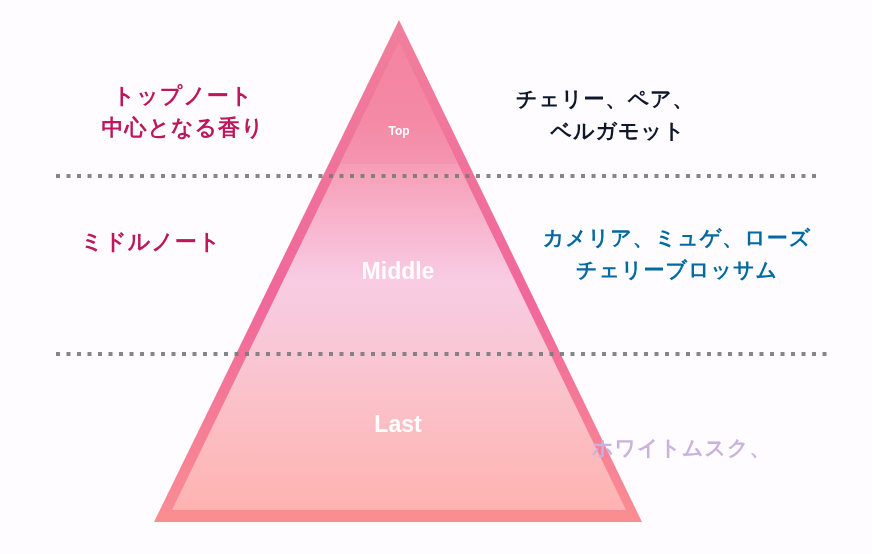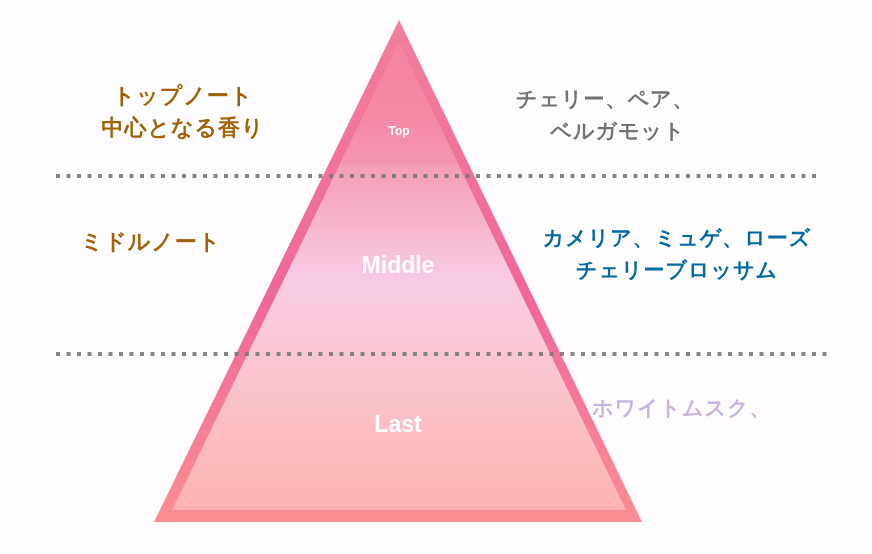--- a/index.html
+++ b/index.html
@@ -8,21 +8,21 @@
     background: #fefcfe;
     font-family: "DejaVu Sans", sans-serif;
     position: relative;
   }
   .stage { position: absolute; left: 0; top: 0; width: 872px; height: 554px; }
   svg.pyramid { position: absolute; left: 0; top: 0; }
   .label {
     position: absolute; text-align: center; font-weight: bold;
     line-height: 32px; letter-spacing: 1px; white-space: nowrap;
   }
-  .left-label { color: #a16207; font-size: 22px; }
+  .left-label { color: #be185d; font-size: 22px; }
   .right-label { font-size: 21px; }
   .tier-label {
     position: absolute; color: #ffffff; font-weight: bold;
     font-family: "Liberation Sans", sans-serif; text-align: center;
     transform: translateX(-50%);
   }
 </style>
 </head>
 <body>
 
@@ -49,36 +49,36 @@
 
     <polygon points="399,42 172,510 626,510" fill="url(#innerGrad)"></polygon>
 
     <polygon points="399,42 340,164 458,164" fill="#f48aa6" opacity="0.35"></polygon>
 
     <line x1="56" y1="176" x2="820" y2="176" stroke="#7a7a7a" stroke-width="4" stroke-dasharray="4,6.5" opacity="0.9"></line>
     <line x1="56" y1="354" x2="830" y2="354" stroke="#7a7a7a" stroke-width="4" stroke-dasharray="4,6.5" opacity="0.9"></line>
   </svg>
 
   <div class="tier-label" style="left:399px; top:124px; font-size:12px;">Top</div>
-  <div class="tier-label" style="left:398px; top:252px; font-size:23px; opacity:0.95;">Middle</div>
+  <div class="tier-label" style="left:398px; top:258px; font-size:23px; opacity:0.95;">Middle</div>
   <div class="tier-label" style="left:398px; top:411px; font-size:23px;">Last</div>
 
   <div class="label left-label" style="left:88px; top:80px; width:190px;">
     <div>トップノート</div>
     <div>中心となる香り</div>
   </div>
   <div class="label left-label" style="left:56px; top:226px; width:190px;">
     <div>ミドルノート</div>
   </div>
 
-  <div class="label right-label" style="left:508px; top:83px; width:220px; color:#737373;">
+  <div class="label right-label" style="left:508px; top:83px; width:220px; color:#0f172a;">
     <div style="text-align:left; padding-left:8px;">チェリー、ペア、</div>
     <div>ベルガモット</div>
   </div>
   <div class="label right-label" style="left:520px; top:222px; width:314px; color:#0369a1;">
     <div>カメリア、ミュゲ、ローズ</div>
     <div>チェリーブロッサム</div>
   </div>
   <div class="label right-label" style="left:592px; top:392px; width:200px; color:#c9b2dc;">
-    <div style="text-align:left;">ホワイトムスク、</div>
+    <div style="text-align:left;margin-top:40px;">ホワイトムスク、</div>
   </div>
 
 </div>
 
 </body></html>

